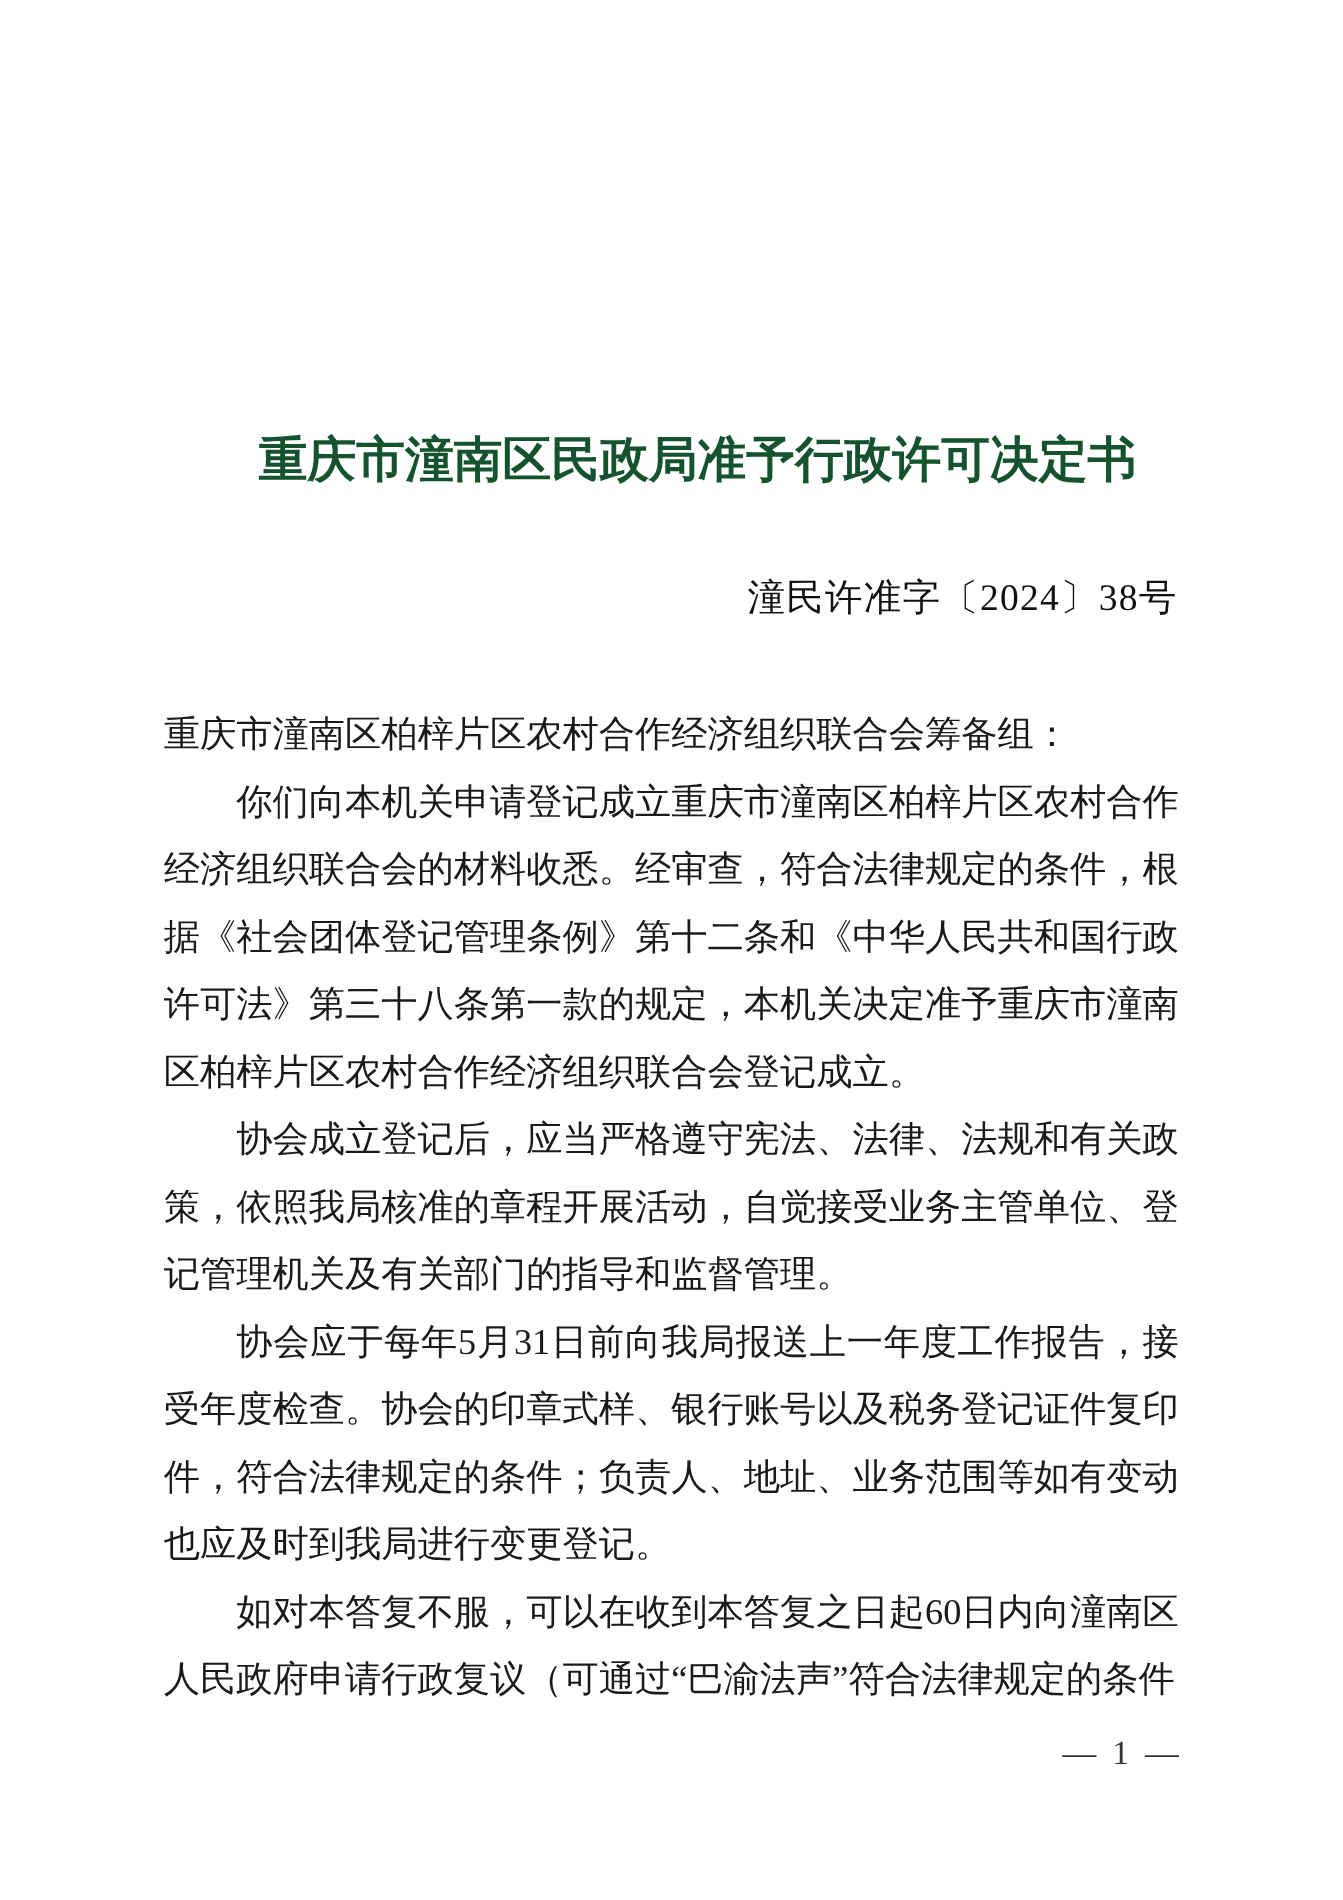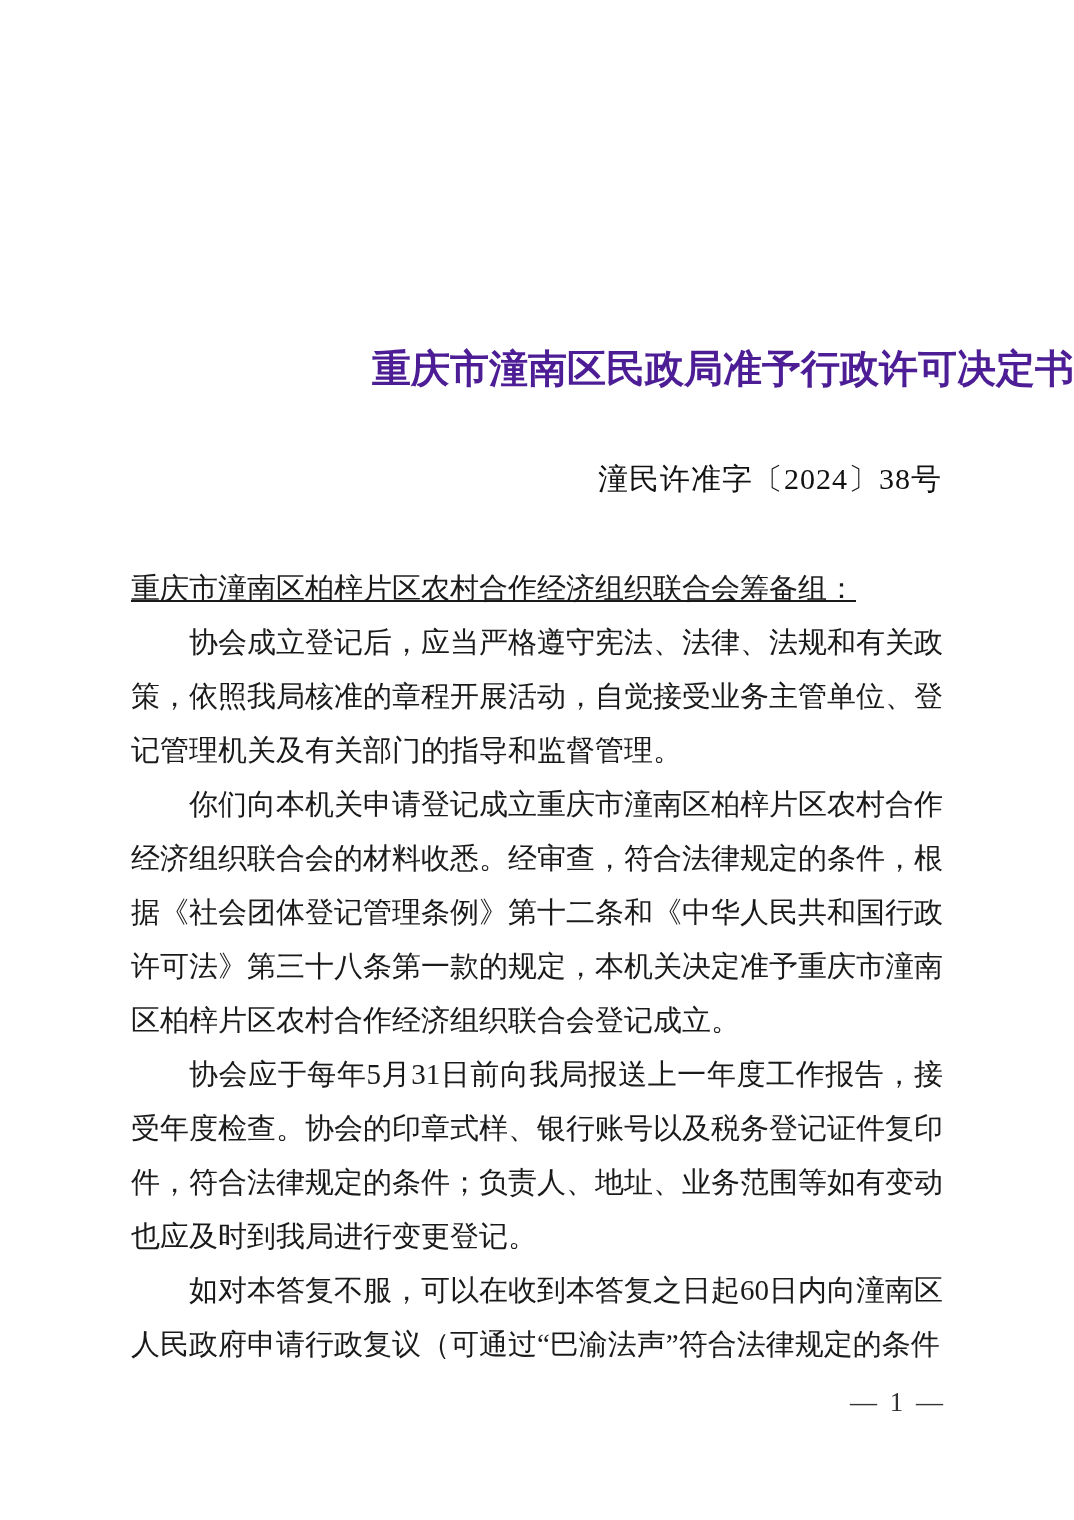--- a/index.html
+++ b/index.html
@@ -12,26 +12,26 @@
     background: #ffffff;
     color: #000000;
     font-family: "Liberation Serif", serif;
     overflow: hidden;
   }
   .doc-title {
     position: absolute;
     top: 347px;
     left: 0;
     width: 100%;
-    text-align: right;
+    text-align: center;
     font-size: 39px;
     line-height: 44px;
     font-weight: 700;
     letter-spacing: 0px;
-    color: #4c1d95;
+    color: #14532d;
     padding-left: 42px;
   }
   .doc-number {
     position: absolute;
     top: 462px;
     right: 132px;
     font-size: 30px;
     line-height: 34px;
     font-weight: 400;
     letter-spacing: 1px;
@@ -42,21 +42,21 @@
     top: 561px;
     left: 131px;
     width: 812px;
     font-size: 29px;
     line-height: 54px;
     text-align: justify;
     color: #1a1a1a;
     font-weight: 400;
   }
   .doc-body p { text-indent: 2em; }
-  .doc-body p.salutation { text-indent: 0; text-decoration: underline; }
+  .doc-body p.salutation { text-indent: 0; }
   .page-number {
     position: absolute;
     top: 1387px;
     right: 128px;
     font-size: 27px;
     line-height: 30px;
     letter-spacing: 3px;
     color: #333333;
   }
 </style>
@@ -64,21 +64,21 @@
 <body>
 
 <div class="page">
 
   <h1 class="doc-title">重庆市潼南区民政局准予行政许可决定书</h1>
 
   <div class="doc-number">潼民许准字〔2024〕38号</div>
 
   <div class="doc-body">
     <p class="salutation">重庆市潼南区柏梓片区农村合作经济组织联合会筹备组：</p>
+    <p class="para">你们向本机关申请登记成立重庆市潼南区柏梓片区农村合作经济组织联合会的材料收悉。经审查，符合法律规定的条件，根据《社会团体登记管理条例》第十二条和《中华人民共和国行政许可法》第三十八条第一款的规定，本机关决定准予重庆市潼南区柏梓片区农村合作经济组织联合会登记成立。</p>
     <p class="para">协会成立登记后，应当严格遵守宪法、法律、法规和有关政策，依照我局核准的章程开展活动，自觉接受业务主管单位、登记管理机关及有关部门的指导和监督管理。</p>
-    <p class="para">你们向本机关申请登记成立重庆市潼南区柏梓片区农村合作经济组织联合会的材料收悉。经审查，符合法律规定的条件，根据《社会团体登记管理条例》第十二条和《中华人民共和国行政许可法》第三十八条第一款的规定，本机关决定准予重庆市潼南区柏梓片区农村合作经济组织联合会登记成立。</p>
     <p class="para">协会应于每年5月31日前向我局报送上一年度工作报告，接受年度检查。协会的印章式样、银行账号以及税务登记证件复印件，符合法律规定的条件；负责人、地址、业务范围等如有变动也应及时到我局进行变更登记。</p>
     <p class="para">如对本答复不服，可以在收到本答复之日起60日内向潼南区人民政府申请行政复议（可通过“巴渝法声”符合法律规定的条件</p>
   </div>
 
   <div class="page-number">— 1 —</div>
 
 </div>
 
 </body></html>

